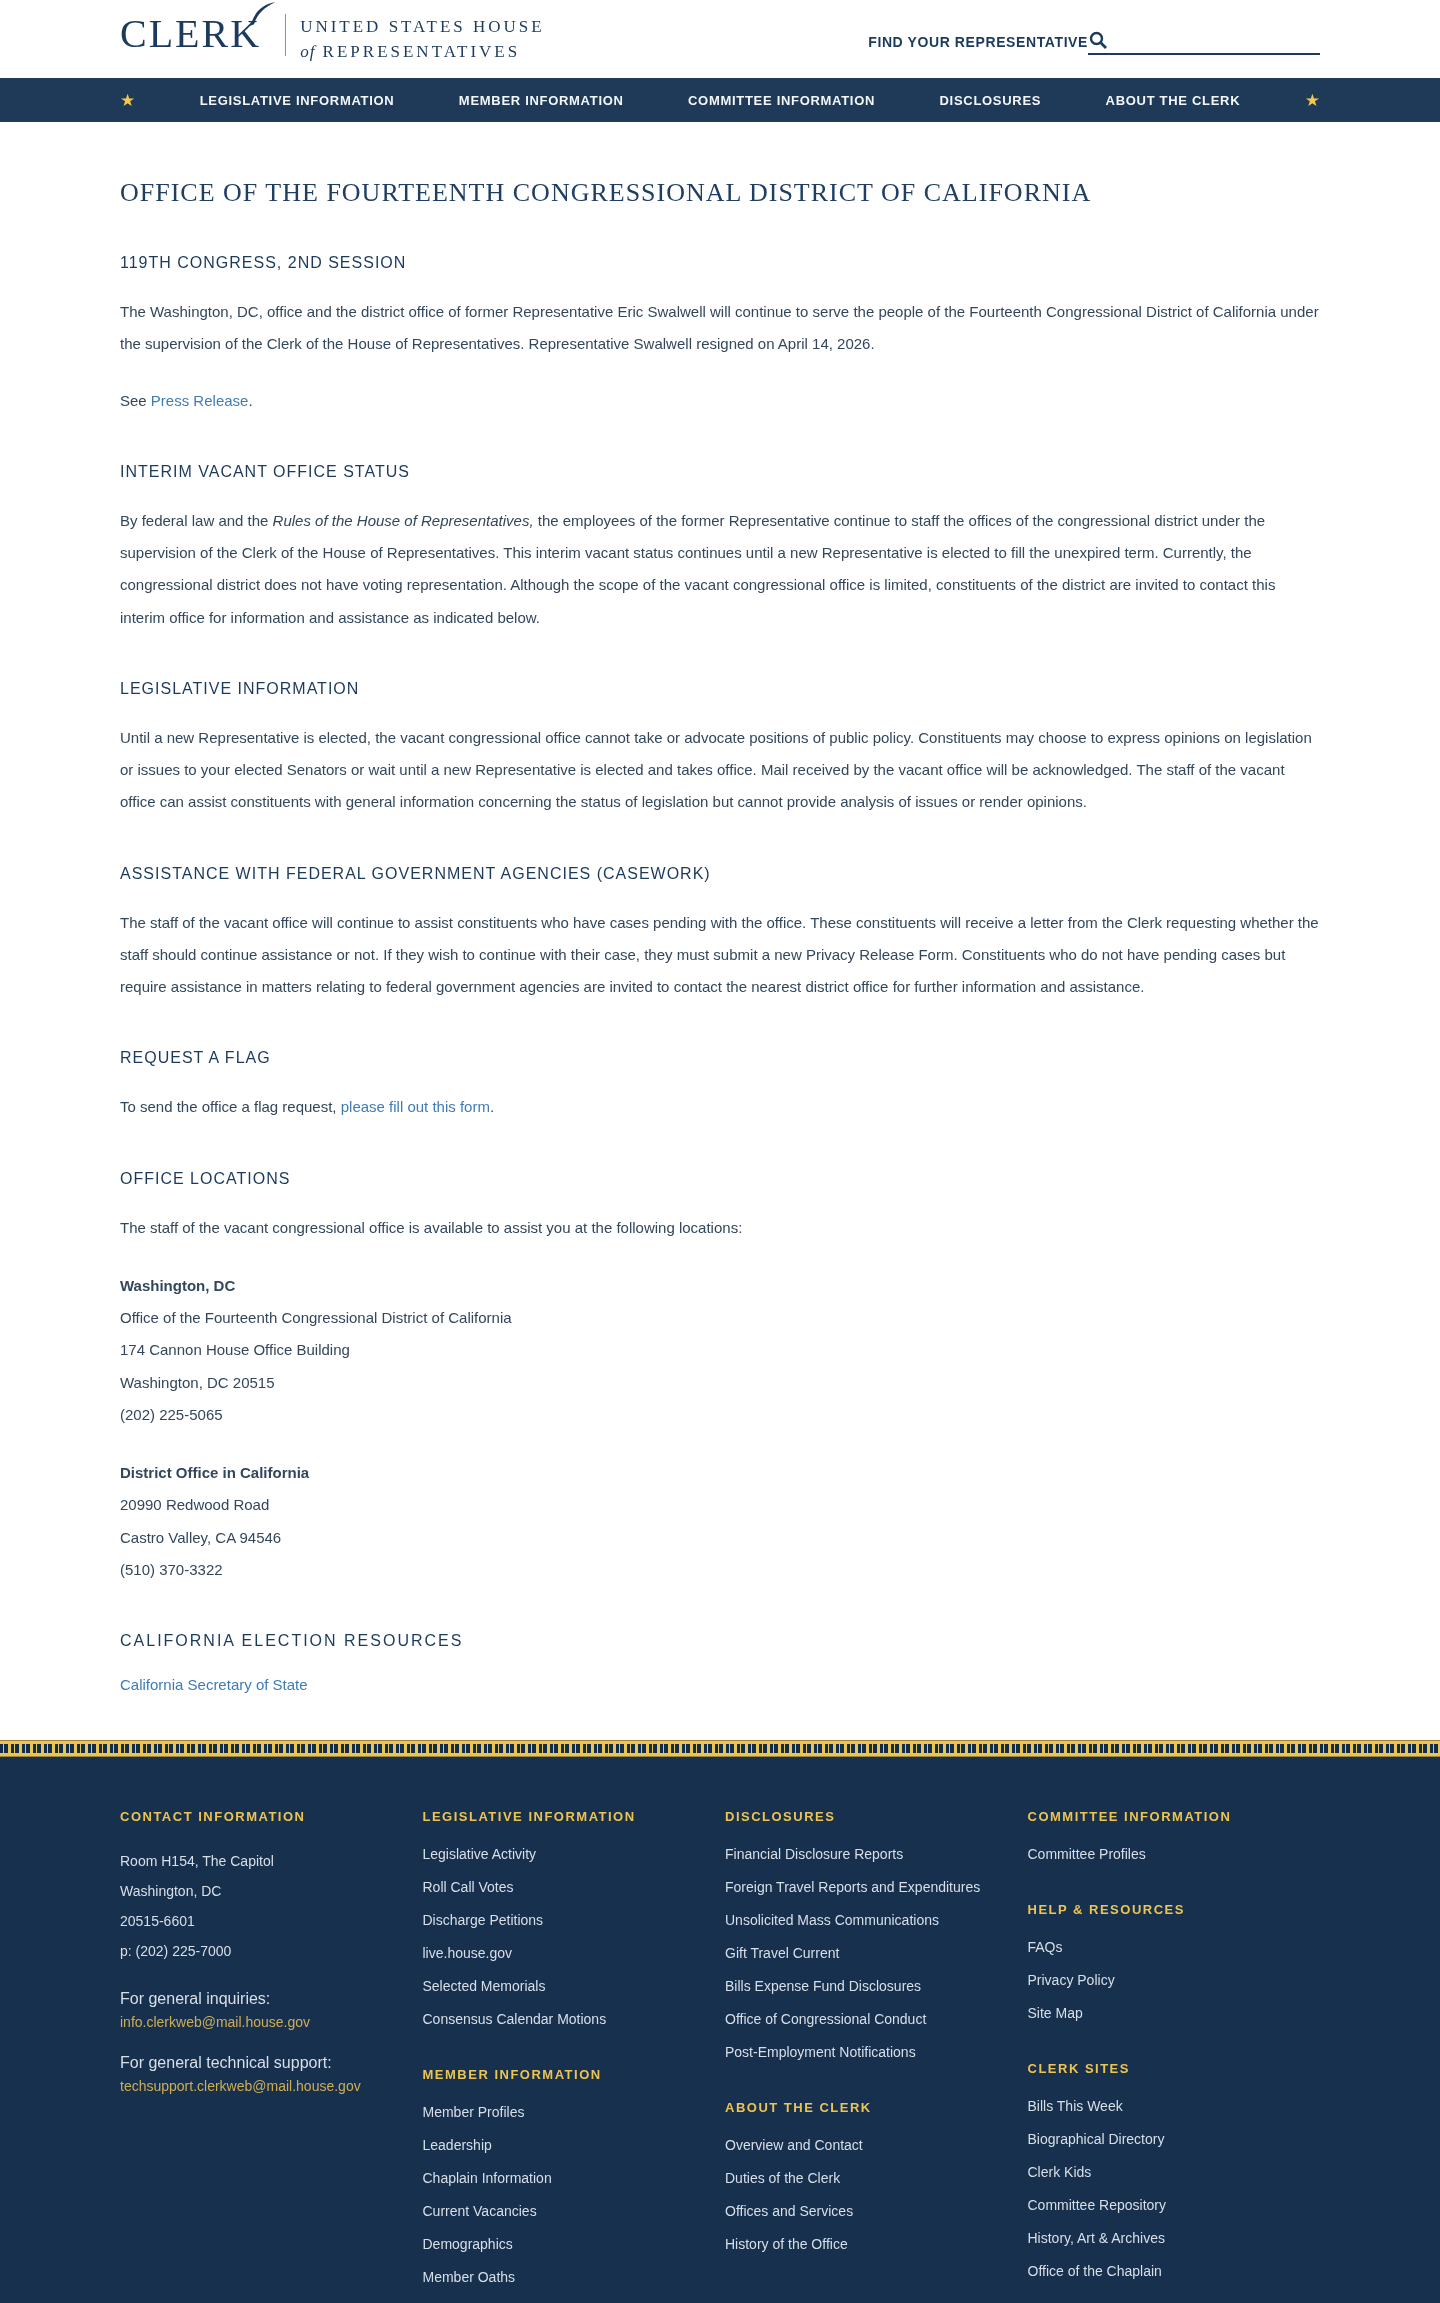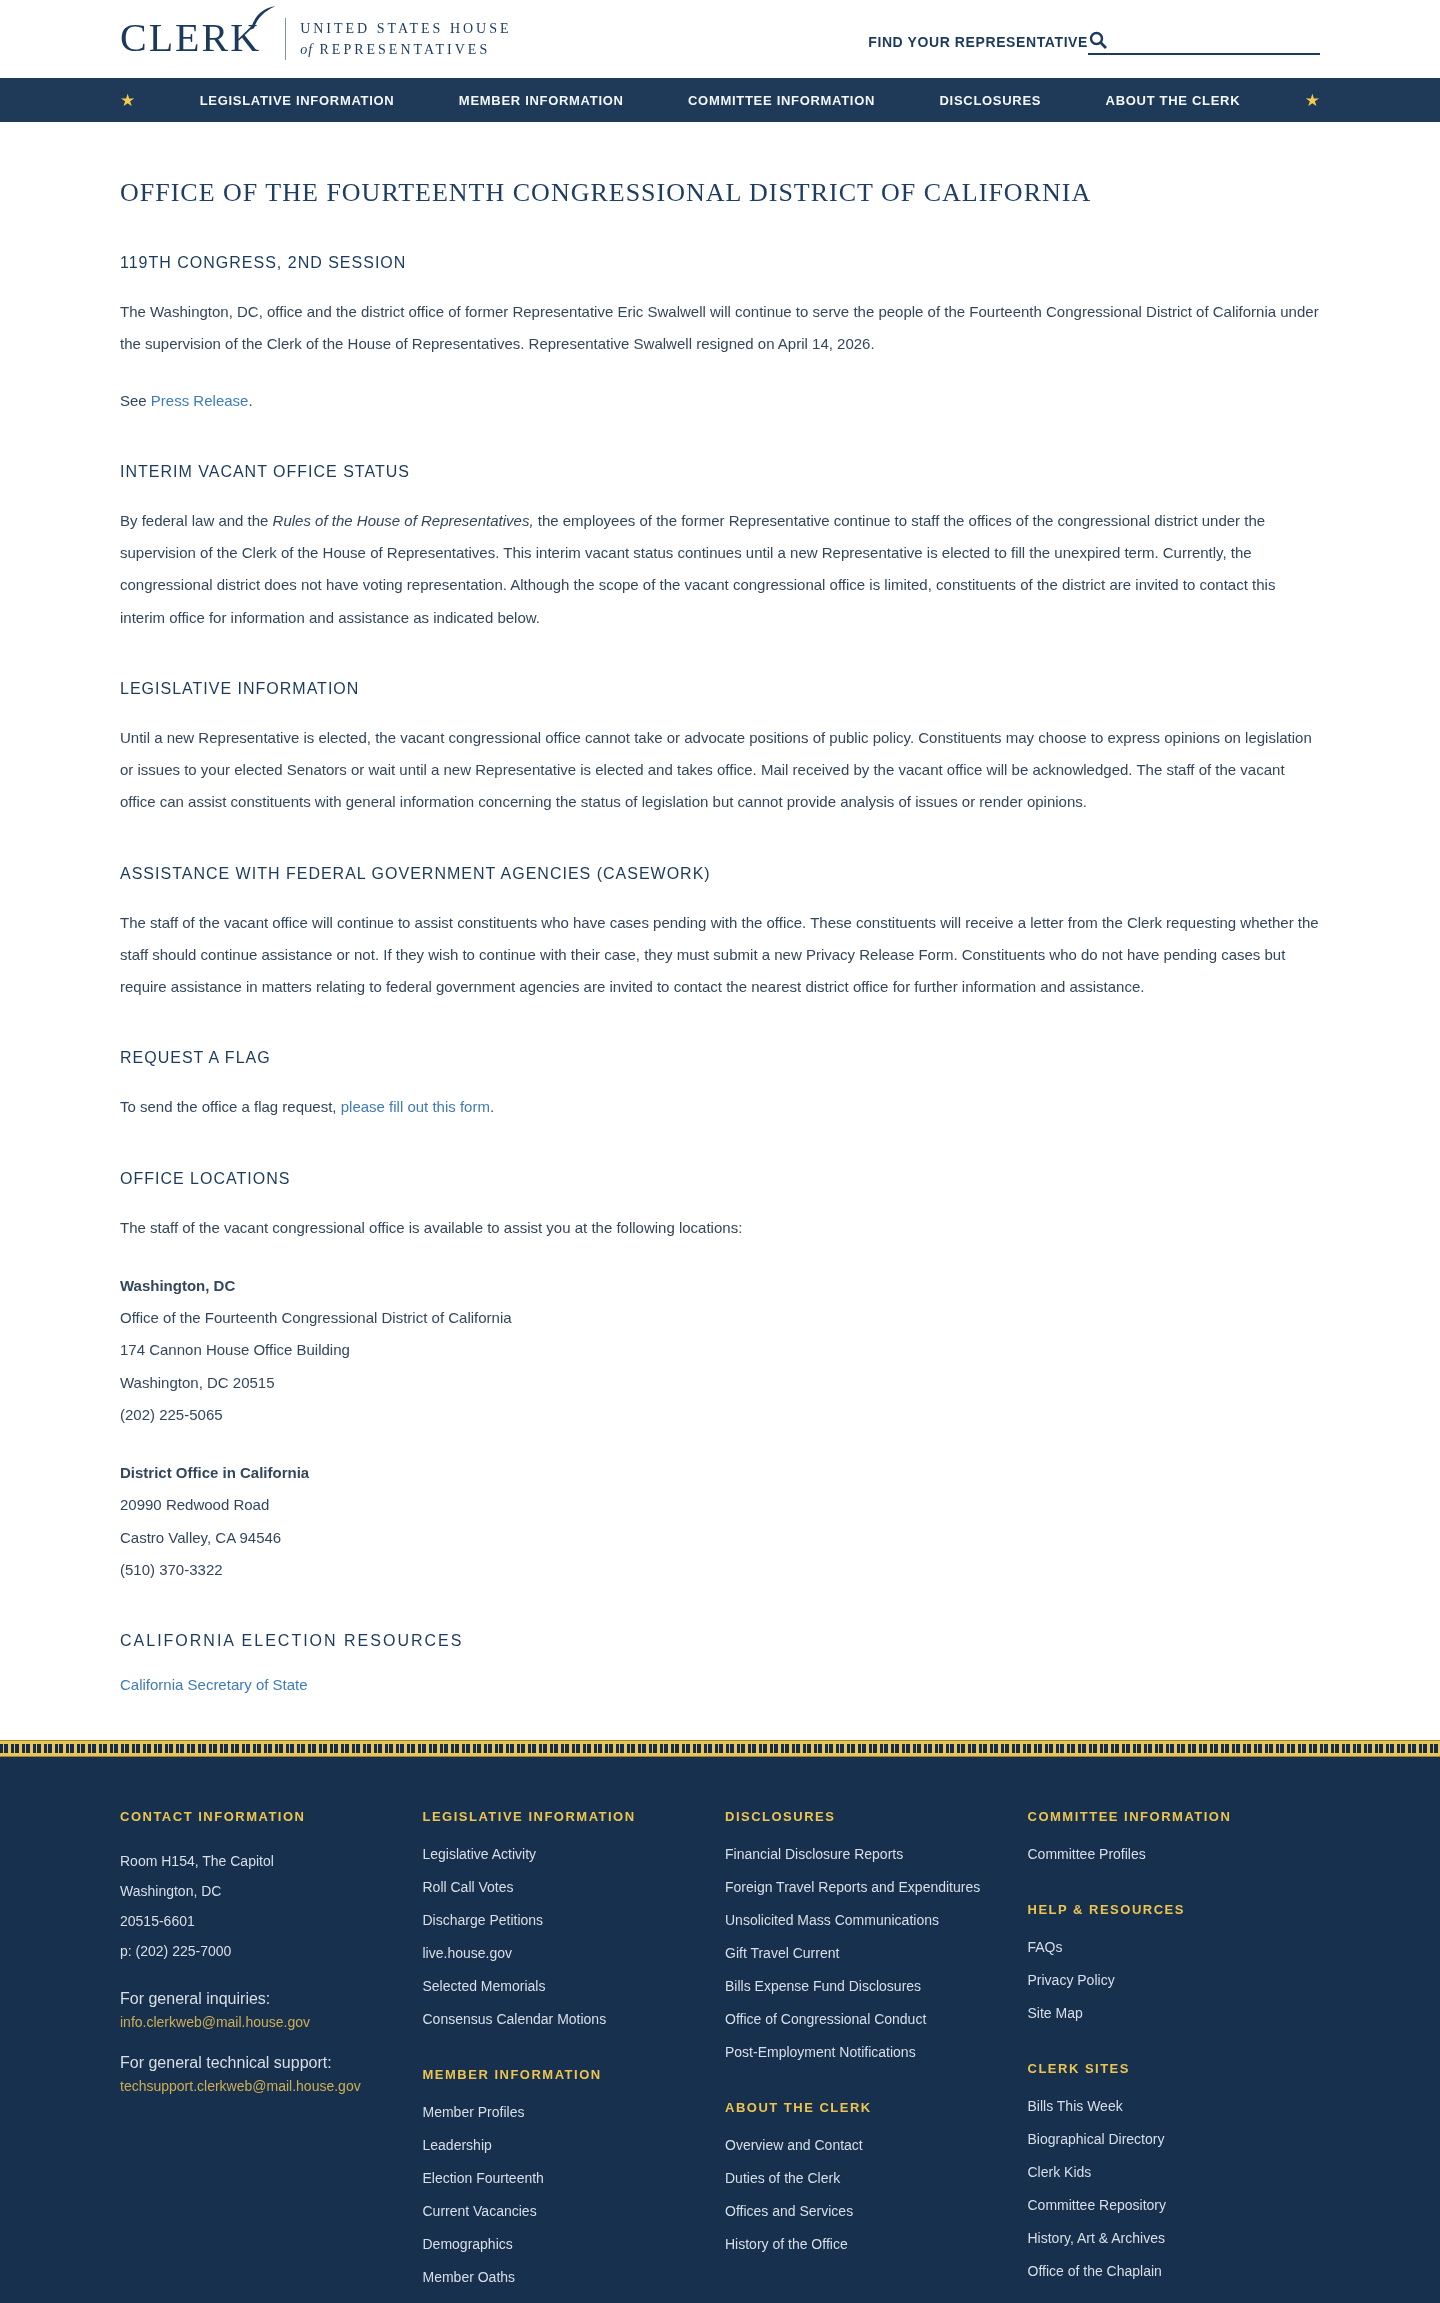--- a/index.html
+++ b/index.html
@@ -18,21 +18,21 @@
   .container{width:1200px;margin:0 auto;}
 
   
   .site-header{height:78px;background:#ffffff;}
   .header-inner{height:100%;display:flex;justify-content:space-between;align-items:center;}
   .logo{display:flex;align-items:flex-start;gap:14px;text-decoration:none;color:var(--navy);}
   .logo-word{font-family:"Liberation Serif","DejaVu Serif",serif;font-size:40px;letter-spacing:2px;line-height:1;position:relative;padding-right:10px;}
   .logo-k{position:relative;display:inline-block;}
   .quill{position:absolute;top:-14px;right:-14px;transform:rotate(6deg);}
   .logo-divider{width:1px;height:42px;background:var(--navy);opacity:.55;}
-  .logo-tag{font-family:"Liberation Serif","DejaVu Serif",serif;font-size:14px;letter-spacing:3px;line-height:1.5;}
+  .logo-tag{font-family:"Liberation Serif","DejaVu Serif",serif;font-size:17px;letter-spacing:3px;line-height:1.5;}
   .logo-tag .of{font-style:italic;text-transform:lowercase;letter-spacing:1px;}
   .find-rep{display:flex;flex-direction:row;align-items:flex-end;padding-top:6px;}
   .find-rep-label{font-size:14px;font-weight:700;letter-spacing:.6px;color:var(--navy);margin-bottom:5px;}
   .search-row{display:flex;align-items:flex-end;gap:6px;border-bottom:2px solid var(--navy);width:232px;padding-bottom:3px;}
   .search-input{border:none;outline:none;flex:1;height:20px;font-size:14px;color:var(--body-text);background:transparent;}
 
   
   .main-nav{background:var(--nav-bg);}
   .nav-inner{display:flex;justify-content:space-between;align-items:center;height:44px;}
   .nav-link{color:#f4f7fa;font-size:13px;font-weight:700;letter-spacing:.7px;text-decoration:none;}
@@ -173,21 +173,21 @@
         <a class="f-link" href="#">Roll Call Votes</a>
         <a class="f-link" href="#">Discharge Petitions</a>
         <a class="f-link" href="#">live.house.gov</a>
         <a class="f-link" href="#">Selected Memorials</a>
         <a class="f-link" href="#">Consensus Calendar Motions</a>
       </div>
       <div class="f-group">
         <h3 class="f-heading">MEMBER INFORMATION</h3>
         <a class="f-link" href="#">Member Profiles</a>
         <a class="f-link" href="#">Leadership</a>
-        <a class="f-link" href="#">Election Fourteenth</a>
+        <a class="f-link" href="#">Chaplain Information</a>
         <a class="f-link" href="#">Current Vacancies</a>
         <a class="f-link" href="#">Demographics</a>
         <a class="f-link" href="#">Member Oaths</a>
       </div>
     </div>
 
     <div>
       <div class="f-group">
         <h3 class="f-heading">DISCLOSURES</h3>
         <a class="f-link" href="#">Financial Disclosure Reports</a>

